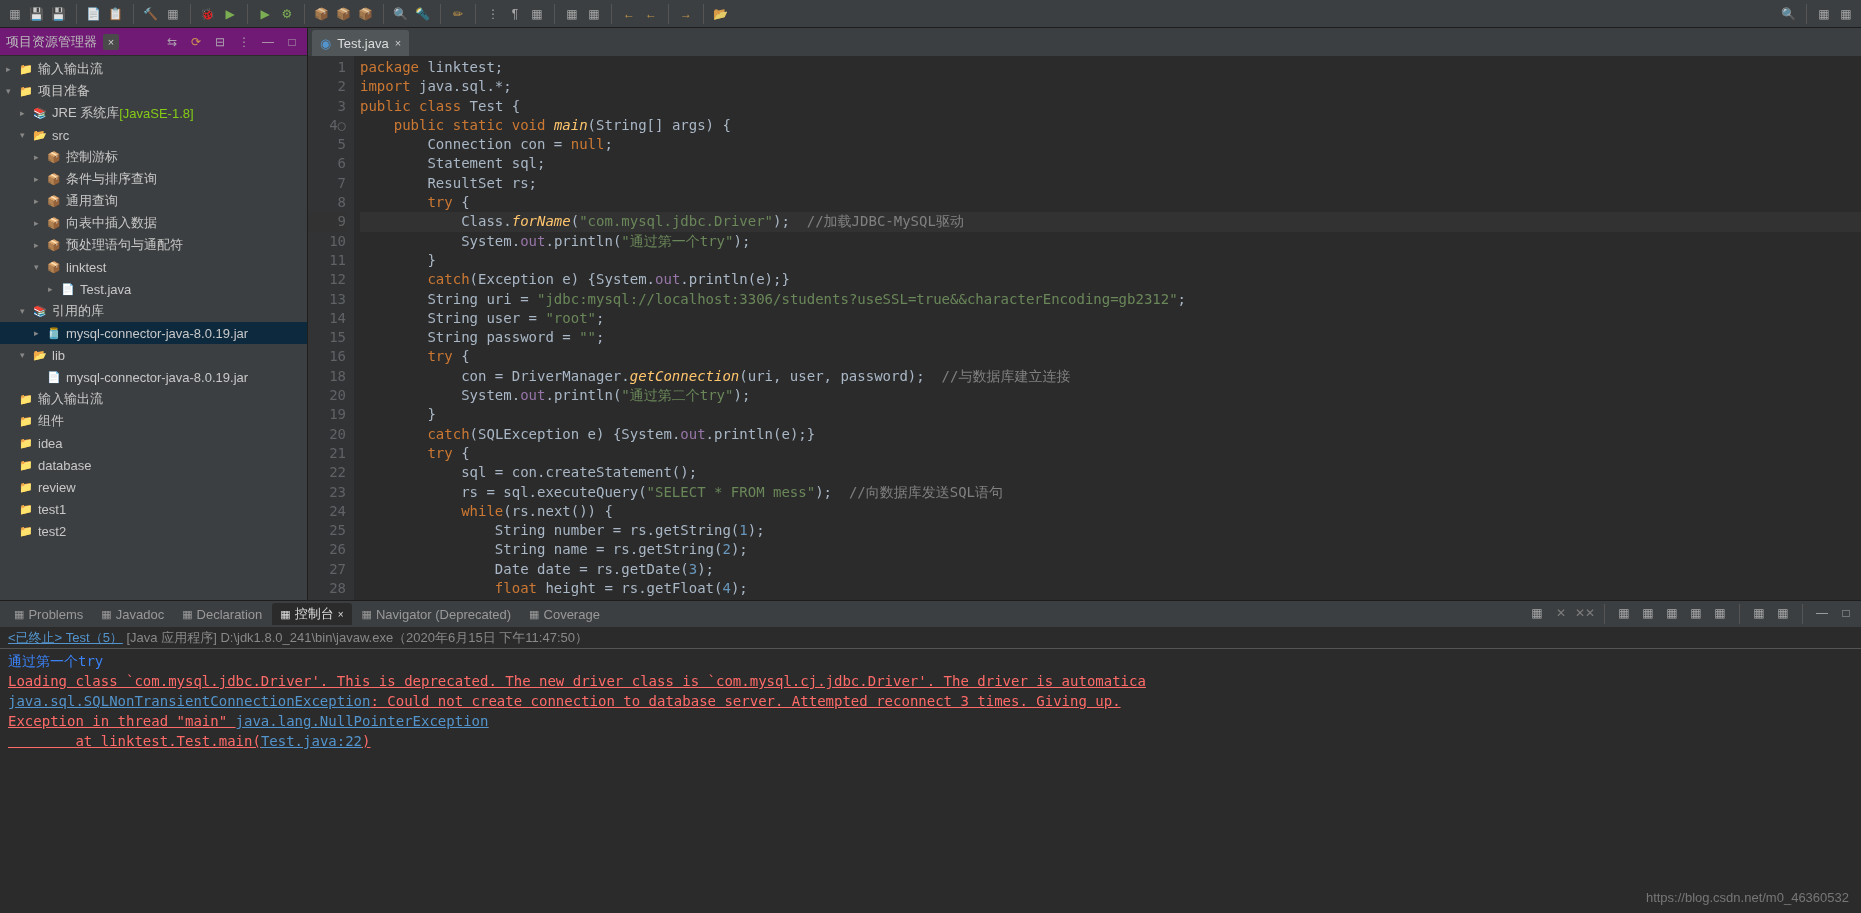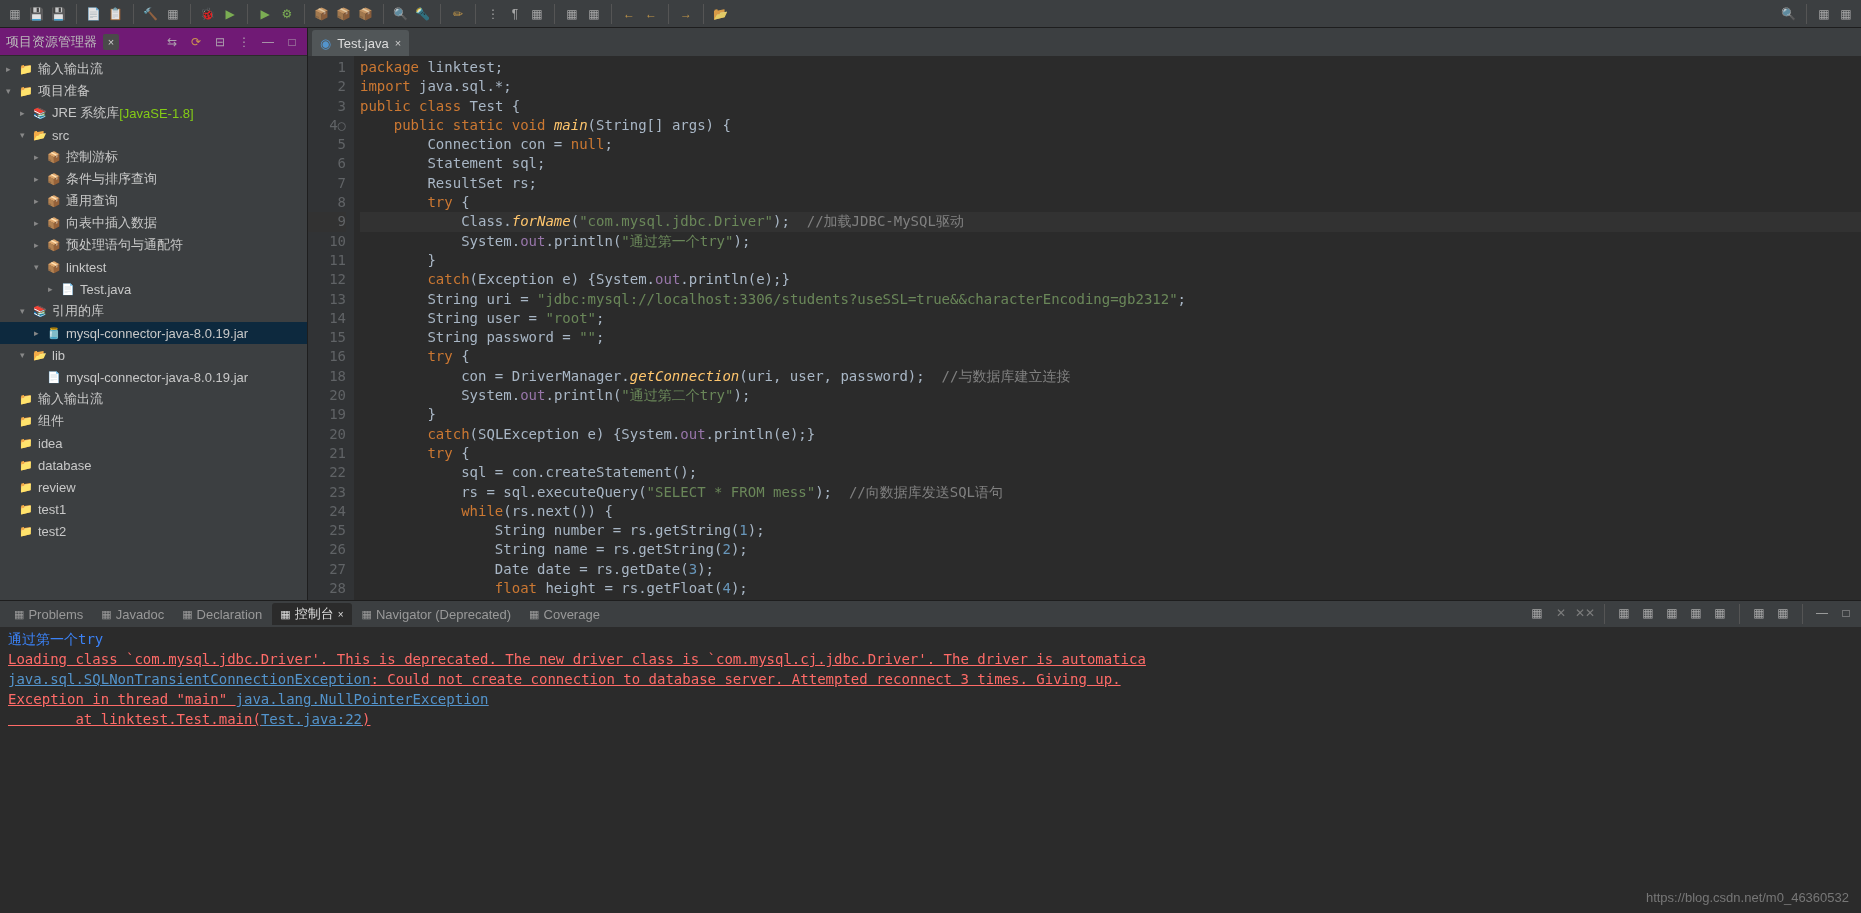--- a/index.html
+++ b/index.html
@@ -313,16 +313,19 @@
       <span class="toolbar-icon">▦</span>
       <span class="toolbar-icon">▦</span>
       <span class="toolbar-sep"></span>
       <span class="toolbar-icon">▦</span>
       <span class="toolbar-icon">▦</span>
       <span class="toolbar-sep"></span>
       <span class="toolbar-icon">—</span>
       <span class="toolbar-icon">□</span>
     </div>
   </div>
+  <div class="console-header">
+    <span class="console-link">&lt;已终止&gt; Test（5）</span><span>  [Java 应用程序] D:\jdk1.8.0_241\bin\javaw.exe（2020年6月15日 下午11:47:50）</span>
+  </div>
   <div class="console-body" id="console"><div class="con-out">通过第一个try</div><div class="con-err">Loading class `com.mysql.jdbc.Driver'. This is deprecated. The new driver class is `com.mysql.cj.jdbc.Driver'. The driver is automatica</div><div class="con-err"><span class="con-lnk">java.sql.SQLNonTransientConnectionException</span>: Could not create connection to database server. Attempted reconnect 3 times. Giving up.</div><div class="con-err">Exception in thread "main" <span class="con-lnk">java.lang.NullPointerException</span></div><div class="con-err">        at linktest.Test.main(<span class="con-lnk">Test.java:22</span>)</div></div>
 </div>
 
 <div class="watermark">https://blog.csdn.net/m0_46360532</div>
 
 </body></html>

